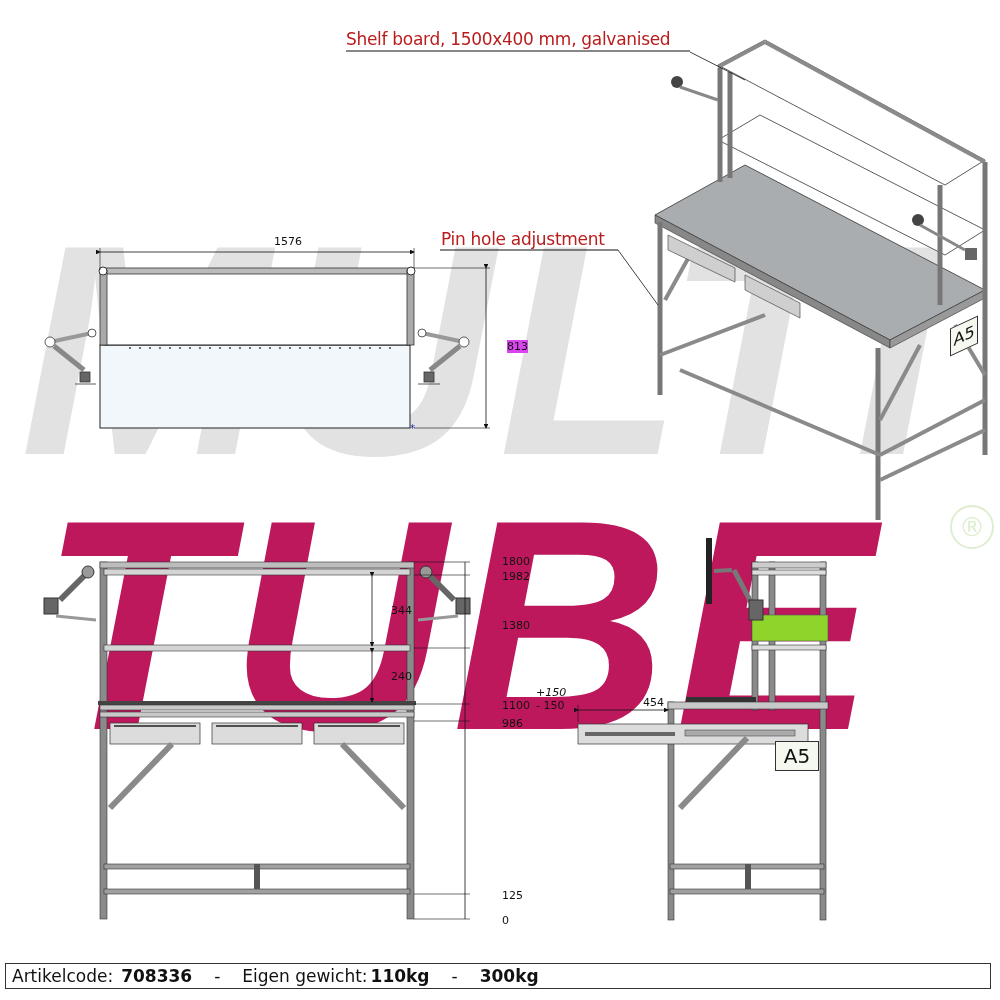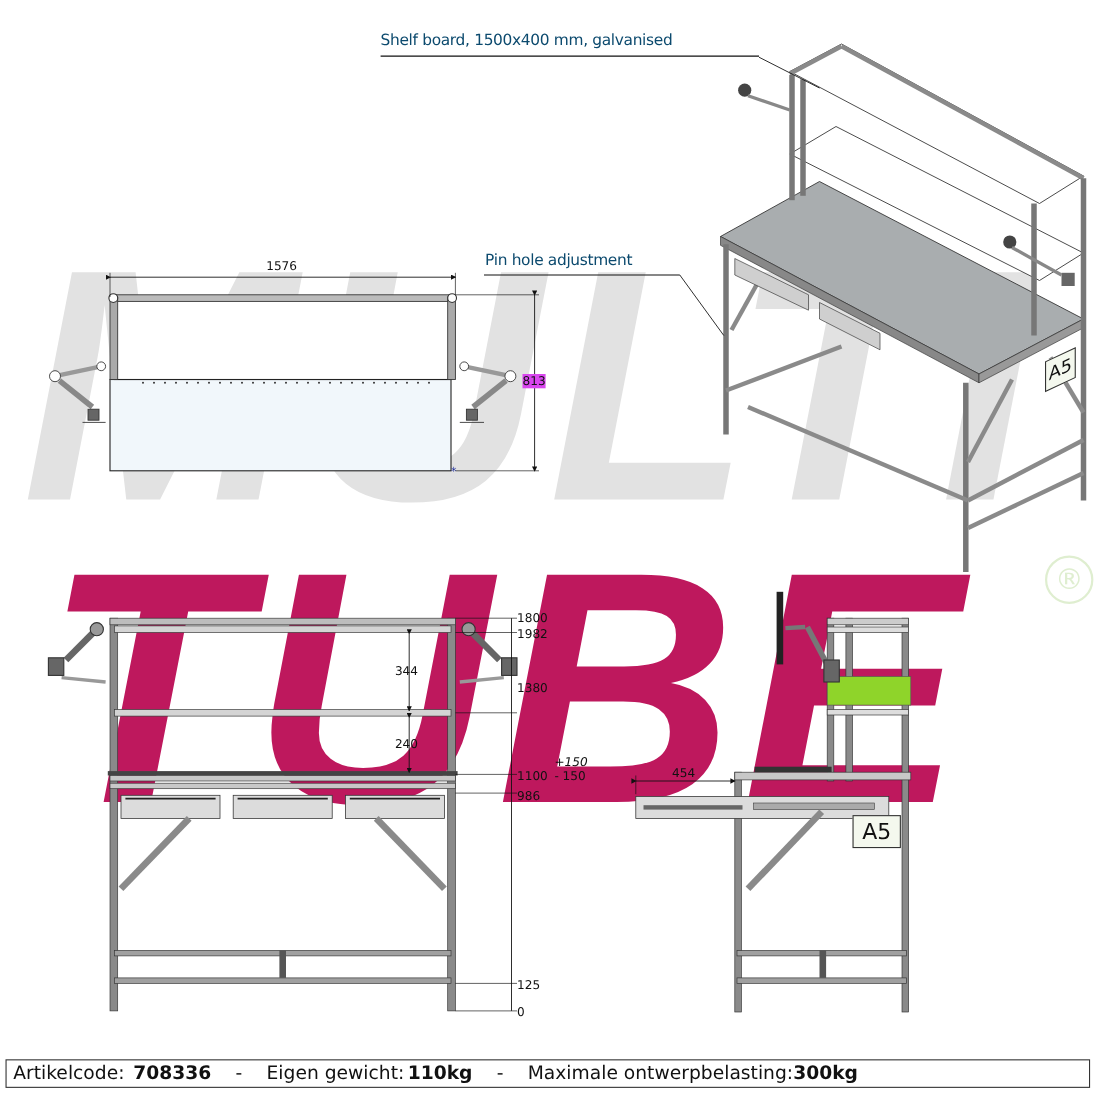--- a/index.html
+++ b/index.html
@@ -6,24 +6,24 @@
   body { width: 1000px; height: 1000px; position: relative; overflow: hidden;
          font-family: "DejaVu Sans", sans-serif; color: #111; }
   .wm { position: absolute; font-family: "Liberation Sans", sans-serif; font-weight: bold;
         font-style: italic; letter-spacing: 6px; line-height: 1; user-select: none; }
   .wm-multi { left: 20px; top: 200px; font-size: 300px; color: #e2e2e2; }
   .wm-tube { left: 40px; top: 475px; font-size: 300px; color: #be185d; }
   .wm-reg { position: absolute; left: 950px; top: 505px; width: 40px; height: 40px;
             border: 2px solid #dfeed0; border-radius: 50%; color: #dfeed0;
             font-size: 26px; text-align: center; line-height: 40px; font-family: "DejaVu Sans", sans-serif; }
   svg.drawing { position: absolute; left: 0; top: 0; }
-  .callout { position: absolute; font-size: 14px; color: #0c4a6e; white-space: nowrap;
+  .callout { position: absolute; font-size: 17px; color: #b91c1c; white-space: nowrap;
              font-family: "DejaVu Sans", sans-serif; letter-spacing: -0.3px; }
   .dim { position: absolute; font-size: 11px; color: #111; white-space: nowrap;
-         font-family: "DejaVu Sans", sans-serif; }
+         font-family: "DejaVu Sans", sans-serif; margin-left: 32px; }
   .footer { position: absolute; left: 5px; top: 963px; width: 986px; height: 26px;
             border: 1px solid #333; display: flex; align-items: center; font-size: 17px;
             font-family: "DejaVu Sans", sans-serif; box-sizing: border-box; padding-left: 6px; }
   .footer .b { font-weight: bold; margin-left: 8px; }
   .footer .sep { margin: 0 22px; }
   .a5 { position: absolute; border: 1px solid #333; background: #f4f8ee; font-size: 20px;
         text-align: center; font-family: "DejaVu Sans", sans-serif; }
 </style>
 </head>
 <body>
@@ -256,15 +256,14 @@
 <div class="a5" style="left:775px; top:741px; width:42px; height:28px; line-height:28px;">A5</div>
 <div class="a5" style="left:950px; top:322px; width:26px; height:26px; line-height:26px; font-size:16px; transform:skewY(-25deg);">A5</div>
 
 <div class="footer">
   <span>Artikelcode:</span>
   <span class="b">708336</span>
   <span class="sep">-</span>
   <span>Eigen gewicht:</span>
   <span class="b" style="margin-left:3px;">110kg</span>
   <span class="sep">-</span>
-  <span>Maximale ontwerpbelasting:</span>
   <span class="b" style="margin-left:0;">300kg</span>
 </div>
 
 </body></html>

